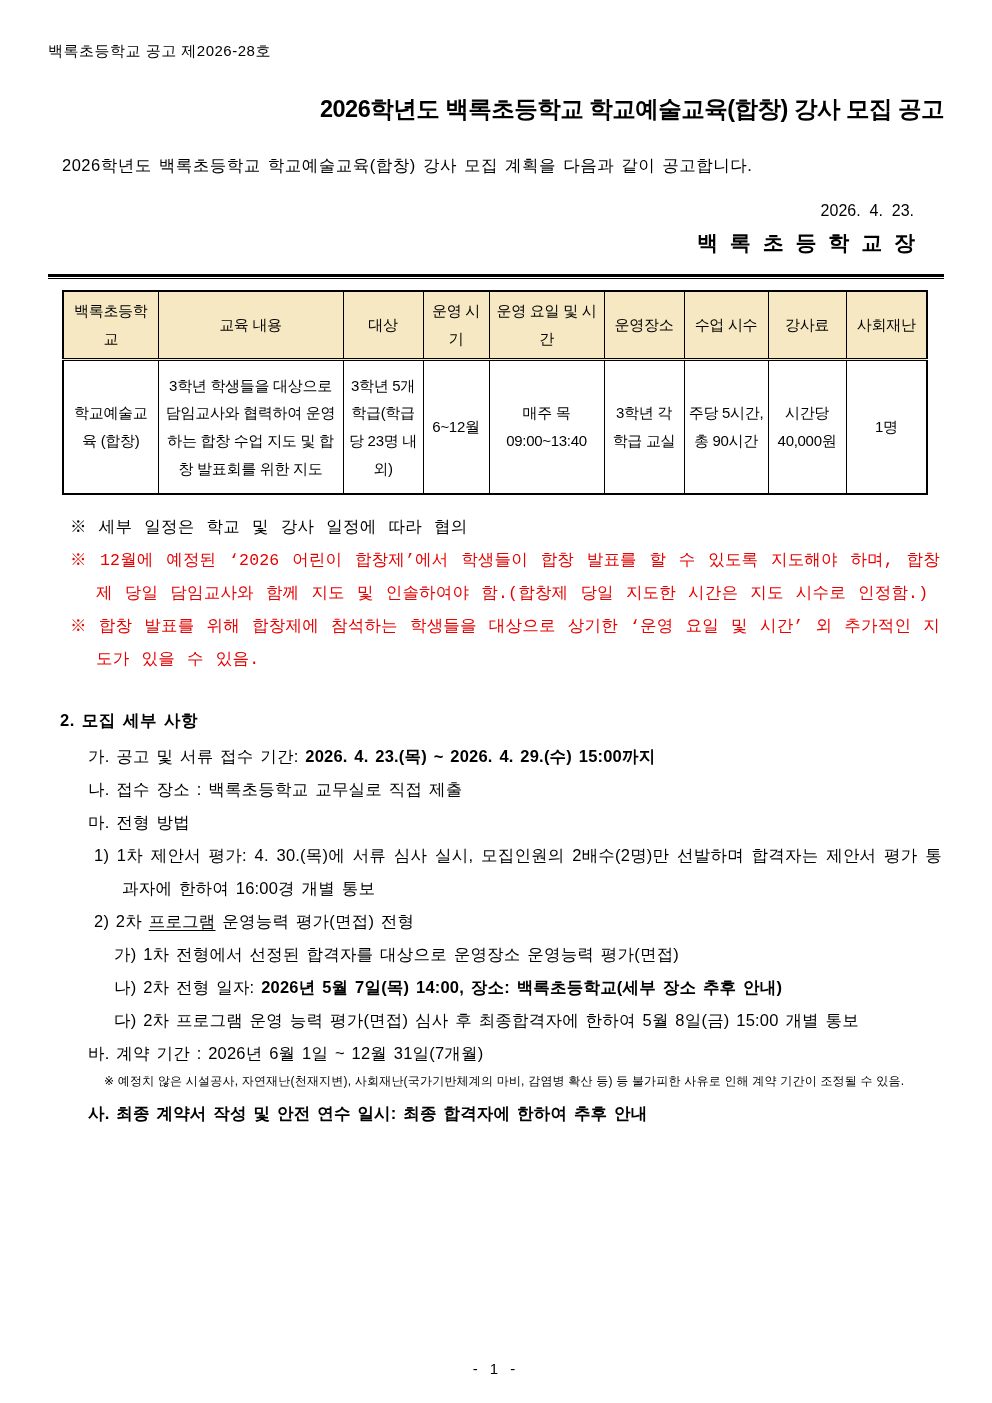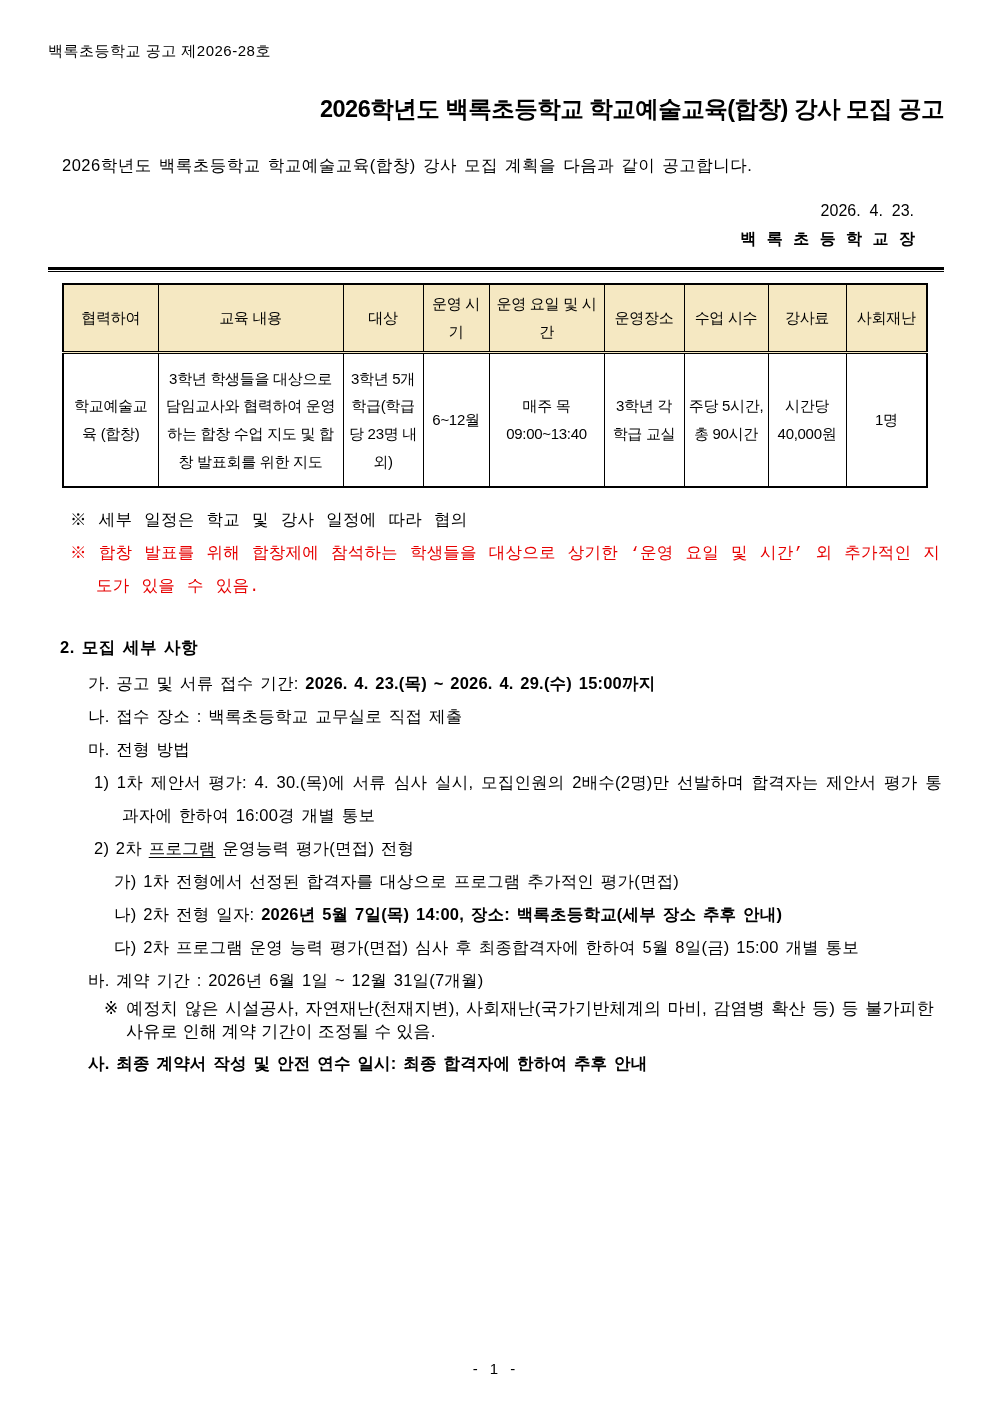--- a/index.html
+++ b/index.html
@@ -36,21 +36,21 @@
   .date-line {
     margin-top: 25px;
     text-align: right;
     padding-right: 30px;
     font-size: 16px;
   }
   .signer-line {
     margin-top: 9px;
     text-align: right;
     padding-right: 26px;
-    font-size: 16px;
+    font-size: 21px;
     font-weight: bold;
     letter-spacing: 3px;
   }
   .double-rule { margin-top: 17px; }
   .double-rule .rule-thick { height: 3px; background: #000; }
   .double-rule .rule-gap   { height: 1px; background: #fff; }
   .double-rule .rule-thin  { height: 1px; background: #000; }
 
   .s-heading {
     margin: 28px 0 0 16px;
@@ -104,21 +104,21 @@
     line-height: 33px;
     letter-spacing: 0.2px;
     word-spacing: 2px;
     text-align: justify;
   }
   .ind-letter { margin-left: 40px; margin-right: 2px; padding-left: 38px; text-indent: -38px; }
   .ind-num    { margin-left: 46px; margin-right: 2px; padding-left: 28px; text-indent: -28px; }
   .ind-sub    { margin-left: 66px; margin-right: 2px; padding-left: 34px; text-indent: -34px; }
   .small-note {
     margin-left: 56px; margin-right: 10px;
-    font-size: 17px;
+    font-size: 12px;
     line-height: 23px;
     padding-left: 22px; text-indent: -22px;
     text-align: justify;
     letter-spacing: 0.2px;
   }
   .emph {
     font-weight: bold;
     text-underline-offset: 3px;
   }
   .uline { text-decoration: underline; text-underline-offset: 3px; }
@@ -159,21 +159,21 @@
         <col style="width:80px">
       <col style="width:66px">
         <col style="width:115px">
         <col style="width:80px">
       <col style="width:84px">
         <col style="width:78px">
         <col style="width:81px">
     </colgroup>
     <thead>
       <tr>
-        <th>협력하여</th>
+        <th>백록초등학교</th>
         <th>교육 내용</th>
         <th>대상</th>
         <th>운영 시기</th>
         <th>운영 요일 및 시간</th>
         <th>운영장소</th>
         <th>수업 시수</th>
         <th>강사료</th>
         <th>사회재난</th>
       </tr>
     </thead>
@@ -186,37 +186,38 @@
         <td>매주 목 09:00~13:40</td>
         <td>3학년 각 학급 교실</td>
         <td>주당 5시간, 총 90시간</td>
         <td>시간당 40,000원</td>
         <td>1명</td>
       </tr>
     </tbody>
   </table>
 
   <div class="note first">※ 세부 일정은 학교 및 강사 일정에 따라 협의</div>
+  <div class="note red">※ 12월에 예정된 ‘2026 어린이 합창제’에서 학생들이 합창 발표를 할 수 있도록 지도해야 하며, 합창제 당일 담임교사와 함께 지도 및 인솔하여야 함.(합창제 당일 지도한 시간은 지도 시수로 인정함.)</div>
   <div class="note red">※ 합창 발표를 위해 합창제에 참석하는 학생들을 대상으로 상기한 ‘운영 요일 및 시간’ 외 추가적인 지도가 있을 수 있음.</div>
 
   <div class="s2-block">
     <div class="s-heading" style="margin-left:12px">2. 모집 세부 사항</div>
 
     <div class="s2-item ind-letter" style="margin-top:8px"><span>가. 공고 및 서류 접수 기간: </span><span class="emph">2026. 4. 23.(목) ~ 2026. 4. 29.(수) 15:00까지</span></div>
 
     <div class="s2-item ind-letter">나. 접수 장소 : 백록초등학교 교무실로 직접 제출</div>
 
 
     <div class="s2-item ind-letter">마. 전형 방법</div>
 
     <div class="s2-item ind-num">1) 1차 제안서 평가: 4. 30.(목)에 서류 심사 실시, 모집인원의 2배수(2명)만 선발하며 합격자는 제안서 평가 통과자에 한하여 16:00경 개별 통보</div>
 
     <div class="s2-item ind-num"><span>2) 2차 </span><span class="uline">프로그램</span><span> 운영능력 평가(면접) 전형</span></div>
 
-    <div class="s2-item ind-sub">가) 1차 전형에서 선정된 합격자를 대상으로 프로그램 추가적인 평가(면접)</div>
+    <div class="s2-item ind-sub">가) 1차 전형에서 선정된 합격자를 대상으로 운영장소 운영능력 평가(면접)</div>
 
     <div class="s2-item ind-sub"><span>나) 2차 전형 일자: </span><span class="emph">2026년 5월 7일(목) 14:00, 장소: 백록초등학교(세부 장소 추후 안내)</span></div>
 
     <div class="s2-item ind-sub">다) 2차 프로그램 운영 능력 평가(면접) 심사 후 최종합격자에 한하여 5월 8일(금) 15:00 개별 통보</div>
 
     <div class="s2-item ind-letter">바. 계약 기간 : 2026년 6월 1일 ~ 12월 31일(7개월)</div>
 
     <div class="small-note">※ 예정치 않은 시설공사, 자연재난(천재지변), 사회재난(국가기반체계의 마비, 감염병 확산 등) 등 불가피한 사유로 인해 계약 기간이 조정될 수 있음.</div>
 
     <div class="s2-item ind-letter" style="margin-top:4px"><span class="emph" style="text-decoration:none">사. </span><span class="emph">최종 계약서 작성 및 안전 연수 일시: 최종 합격자에 한하여 추후 안내</span></div>

